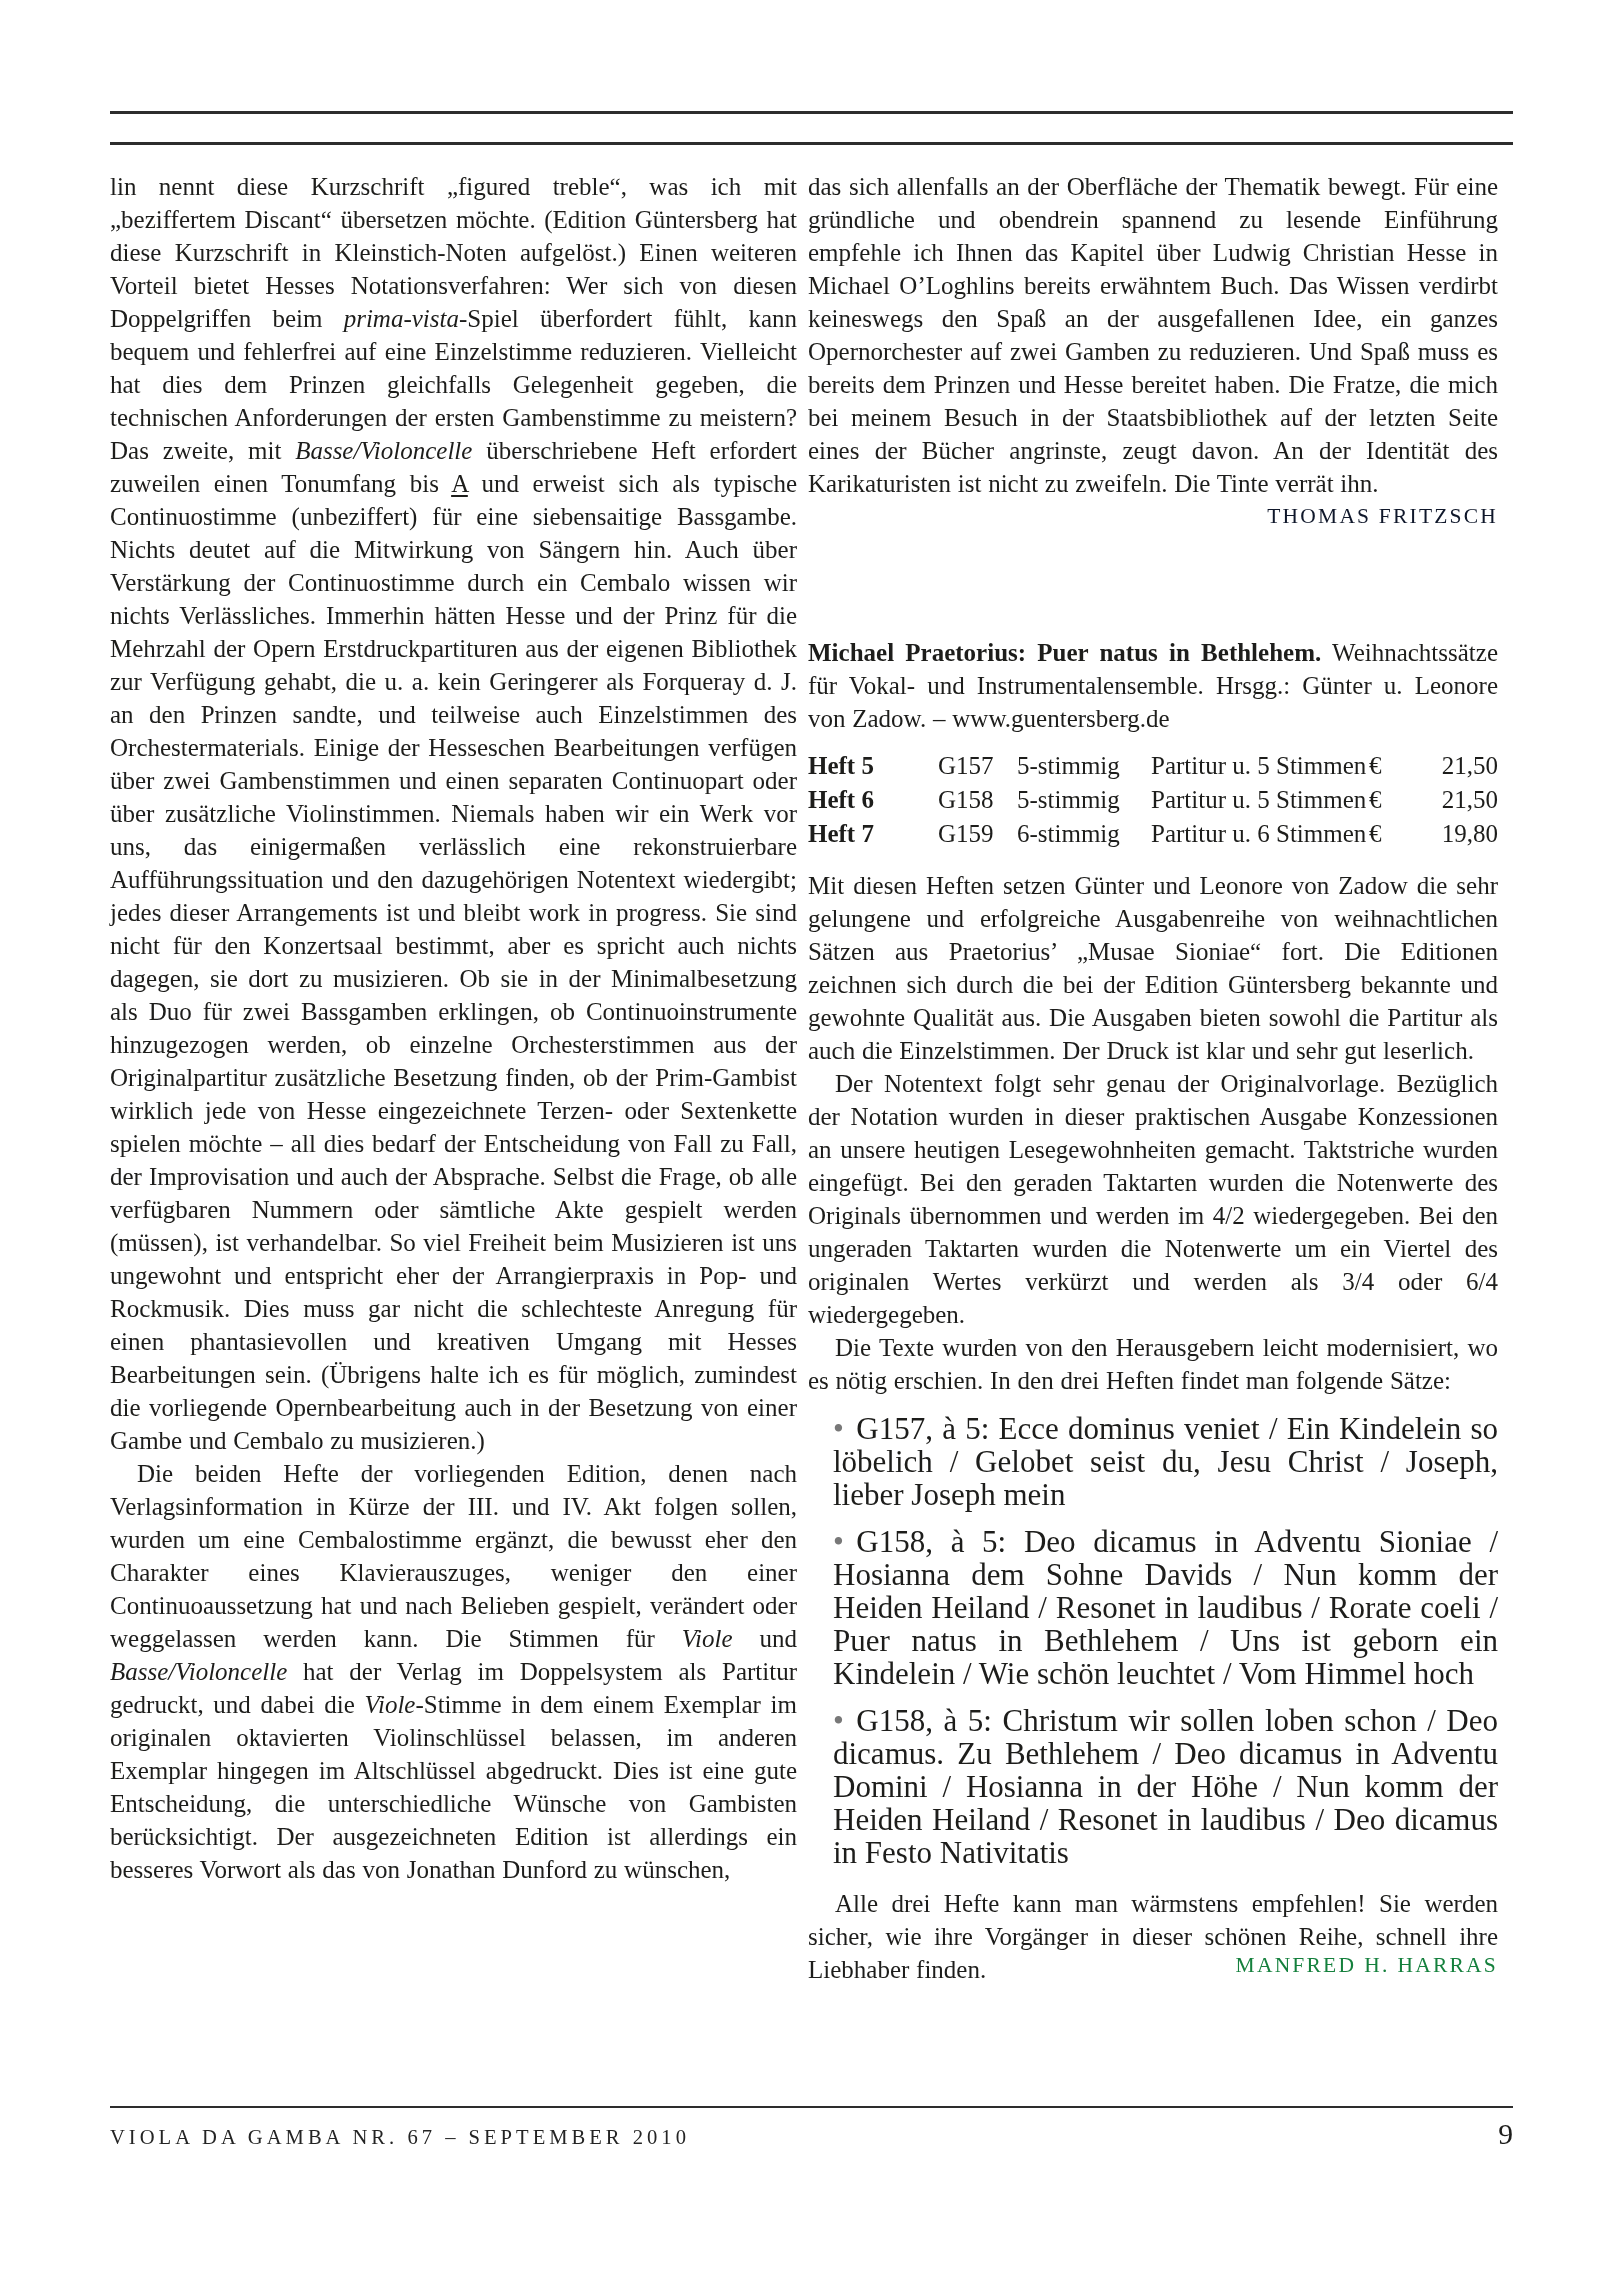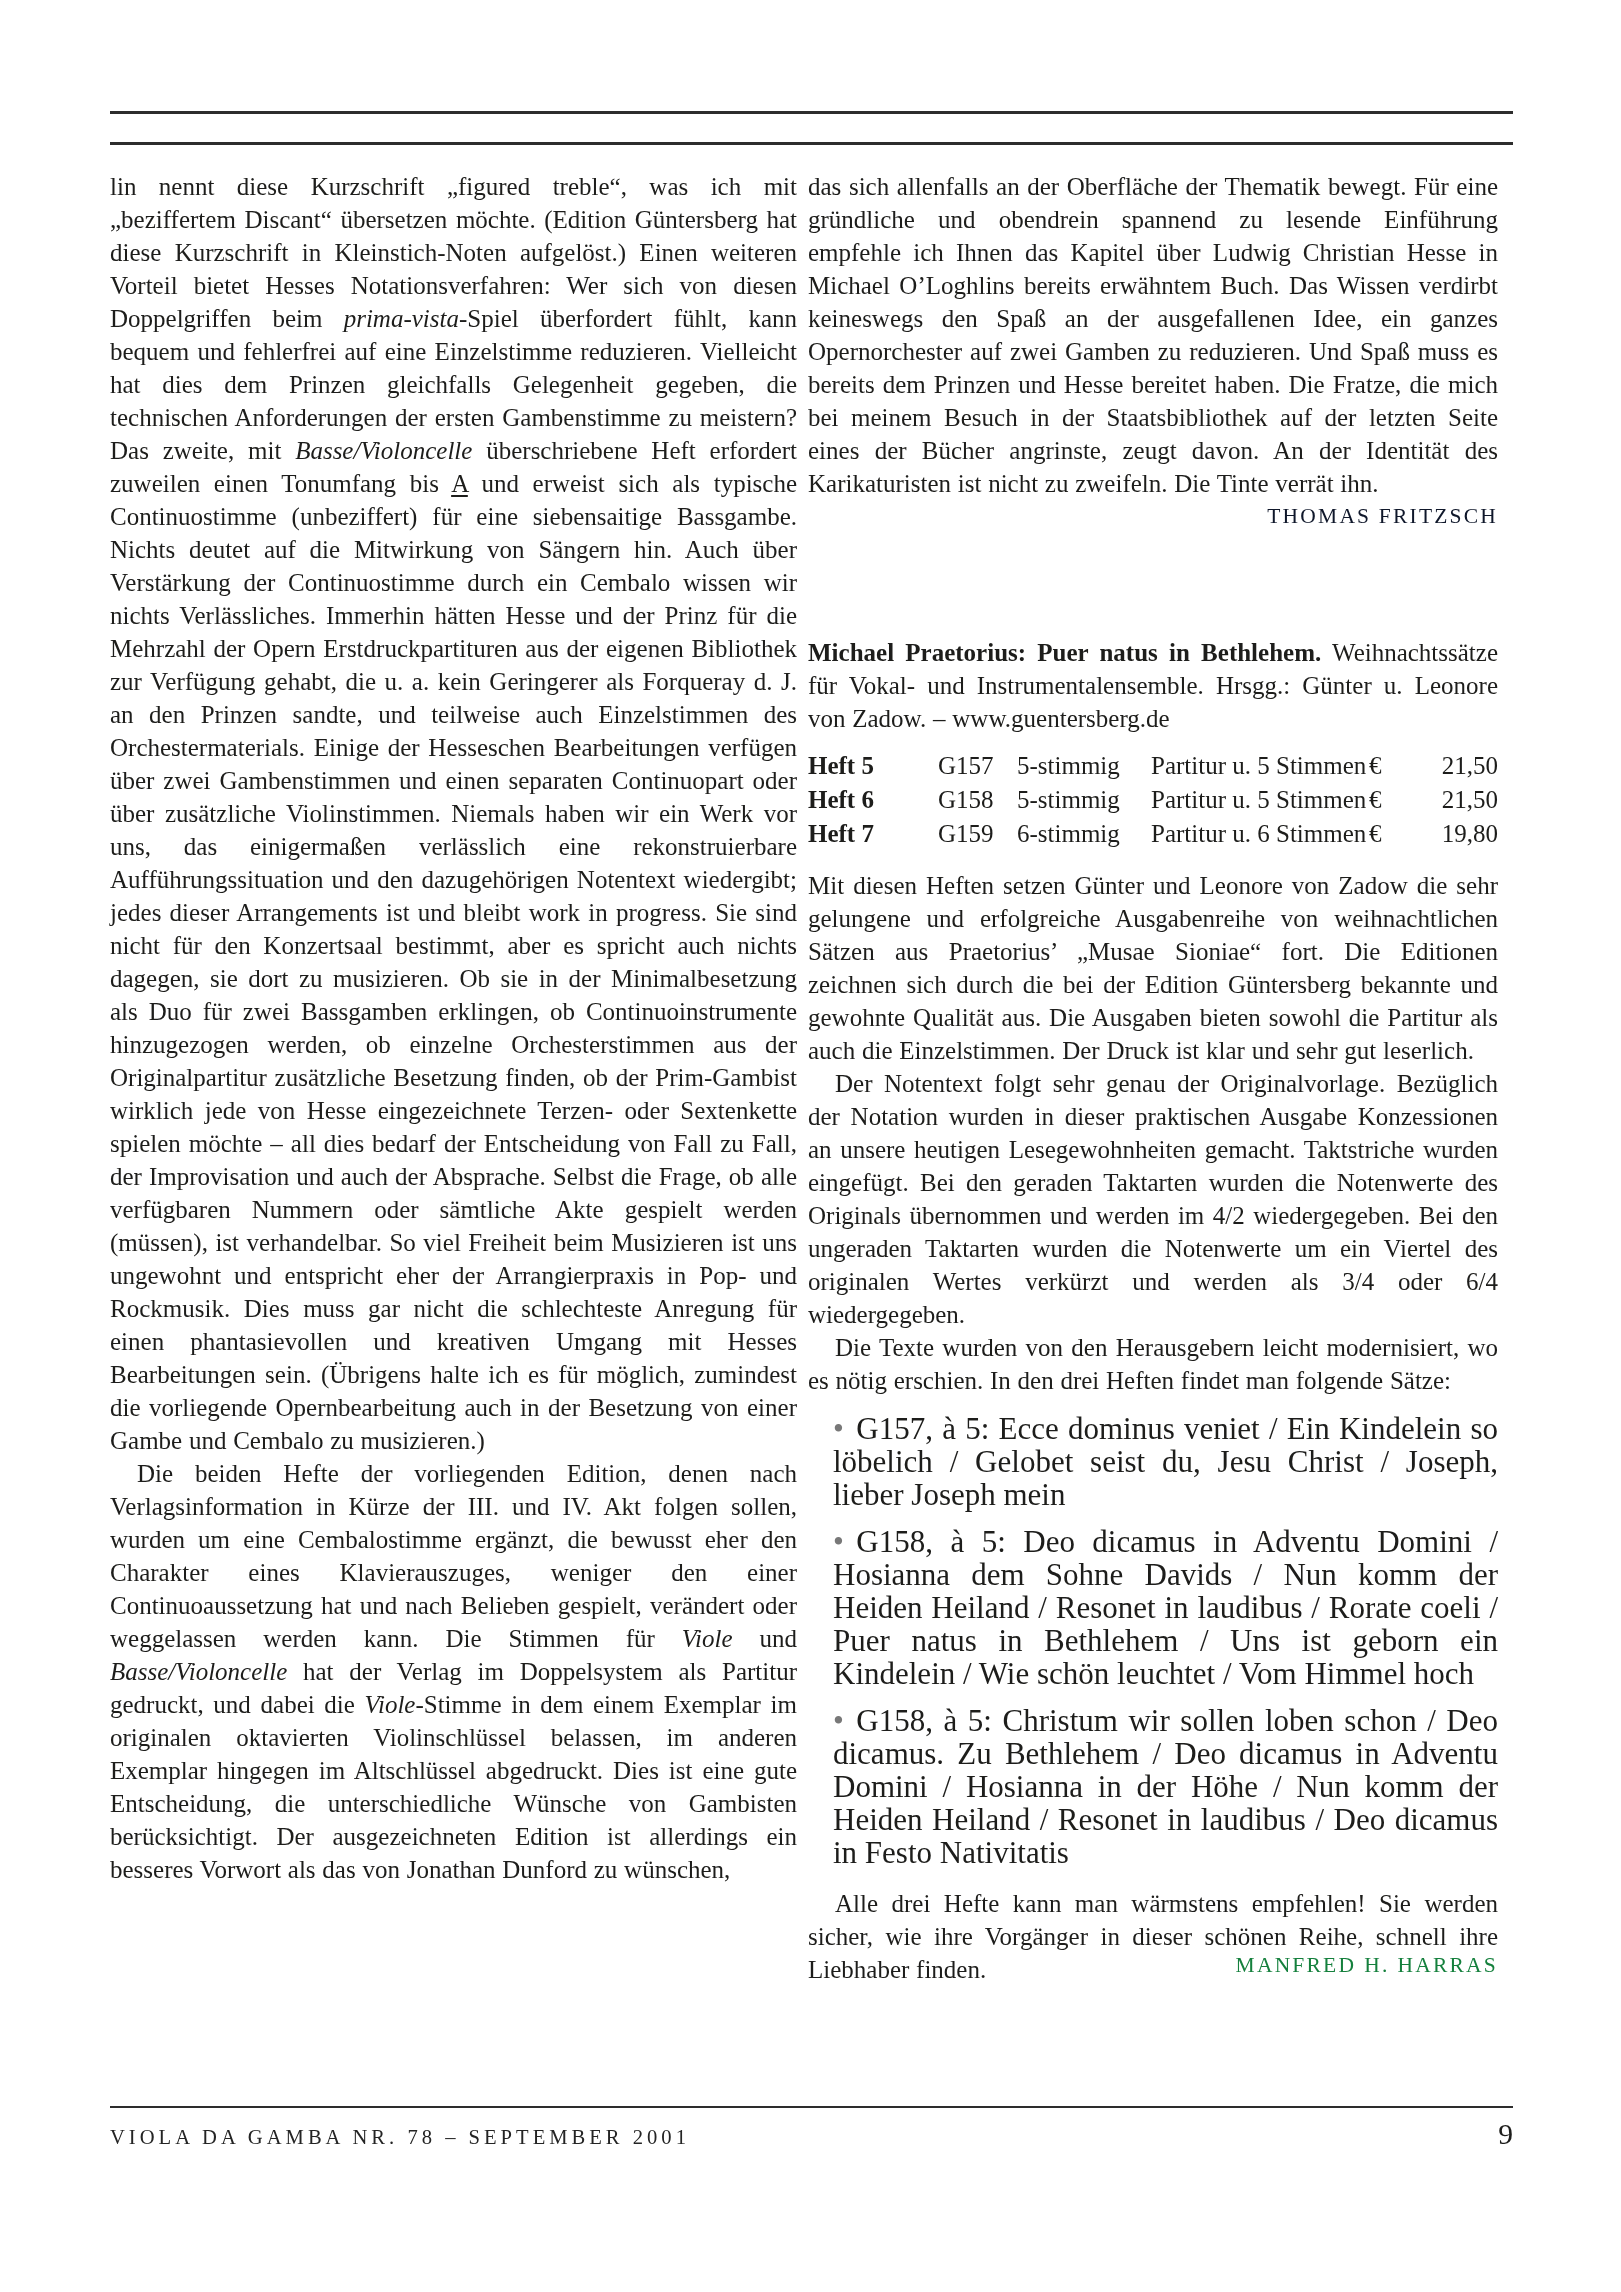--- a/index.html
+++ b/index.html
@@ -94,35 +94,35 @@
       </div>
 
       <p class="body-text para-after-table">Mit diesen Heften setzen Günter und Leonore von Zadow die sehr gelungene und erfolgreiche Ausgabenreihe von weihnachtlichen Sätzen aus Praetorius’ „Musae Sioniae“ fort. Die Editionen zeichnen sich durch die bei der Edition Güntersberg bekannte und gewohnte Qualität aus. Die Ausgaben bieten sowohl die Partitur als auch die Einzelstimmen. Der Druck ist klar und sehr gut leserlich.</p>
       <p class="body-text indent">Der Notentext folgt sehr genau der Originalvorlage. Bezüglich der Notation wurden in dieser praktischen Ausgabe Konzessionen an unsere heutigen Lesegewohnheiten gemacht. Taktstriche wurden eingefügt. Bei den geraden Taktarten wurden die Notenwerte des Originals übernommen und werden im 4/2 wiedergegeben. Bei den ungeraden Taktarten wurden die Notenwerte um ein Viertel des originalen Wertes verkürzt und werden als 3/4 oder 6/4 wiedergegeben.</p>
       <p class="body-text indent">Die Texte wurden von den Herausgebern leicht modernisiert, wo es nötig erschien. In den drei Heften findet man folgende Sätze:</p>
 
       <div class="bullet-item">
         <span class="bullet">•</span><span>G157, à 5: Ecce dominus veniet / Ein Kindelein so löbelich / Gelobet seist du, Jesu Christ / Joseph, lieber Joseph mein</span>
       </div>
       <div class="bullet-item">
-        <span class="bullet">•</span><span>G158, à 5: Deo dicamus in Adventu Domini / Hosianna dem Sohne Davids / Nun komm der Heiden Heiland / Resonet in laudibus / Rorate coeli / Puer natus in Bethlehem / Uns ist geborn ein Kindelein / Wie schön leuchtet / Vom Himmel hoch</span>
+        <span class="bullet">•</span><span>G158, à 5: Deo dicamus in Adventu Sioniae / Hosianna dem Sohne Davids / Nun komm der Heiden Heiland / Resonet in laudibus / Rorate coeli / Puer natus in Bethlehem / Uns ist geborn ein Kindelein / Wie schön leuchtet / Vom Himmel hoch</span>
       </div>
       <div class="bullet-item">
         <span class="bullet">•</span><span>G158, à 5: Christum wir sollen loben schon / Deo dicamus. Zu Bethlehem / Deo dicamus in Adventu Domini / Hosianna in der Höhe / Nun komm der Heiden Heiland / Resonet in laudibus / Deo dicamus in Festo Nativitatis</span>
       </div>
 
       <p class="body-text indent closing">
         <span>Alle drei Hefte kann man wärmstens empfehlen! Sie werden sicher, wie ihre Vorgänger in dieser schönen Reihe, schnell ihre Liebhaber finden.</span>
         <span class="signature-inline">MANFRED H. HARRAS</span>
       </p>
     </div>
   </div>
 
   <div class="footer">
     <div class="footer-rule"></div>
     <div class="footer-row">
-      <span class="footer-title">VIOLA DA GAMBA NR. 78 – SEPTEMBER 2001</span>
+      <span class="footer-title">VIOLA DA GAMBA NR. 67 – SEPTEMBER 2010</span>
       <span class="page-number">9</span>
     </div>
   </div>
 
 </div>
 
 
 </body></html>

